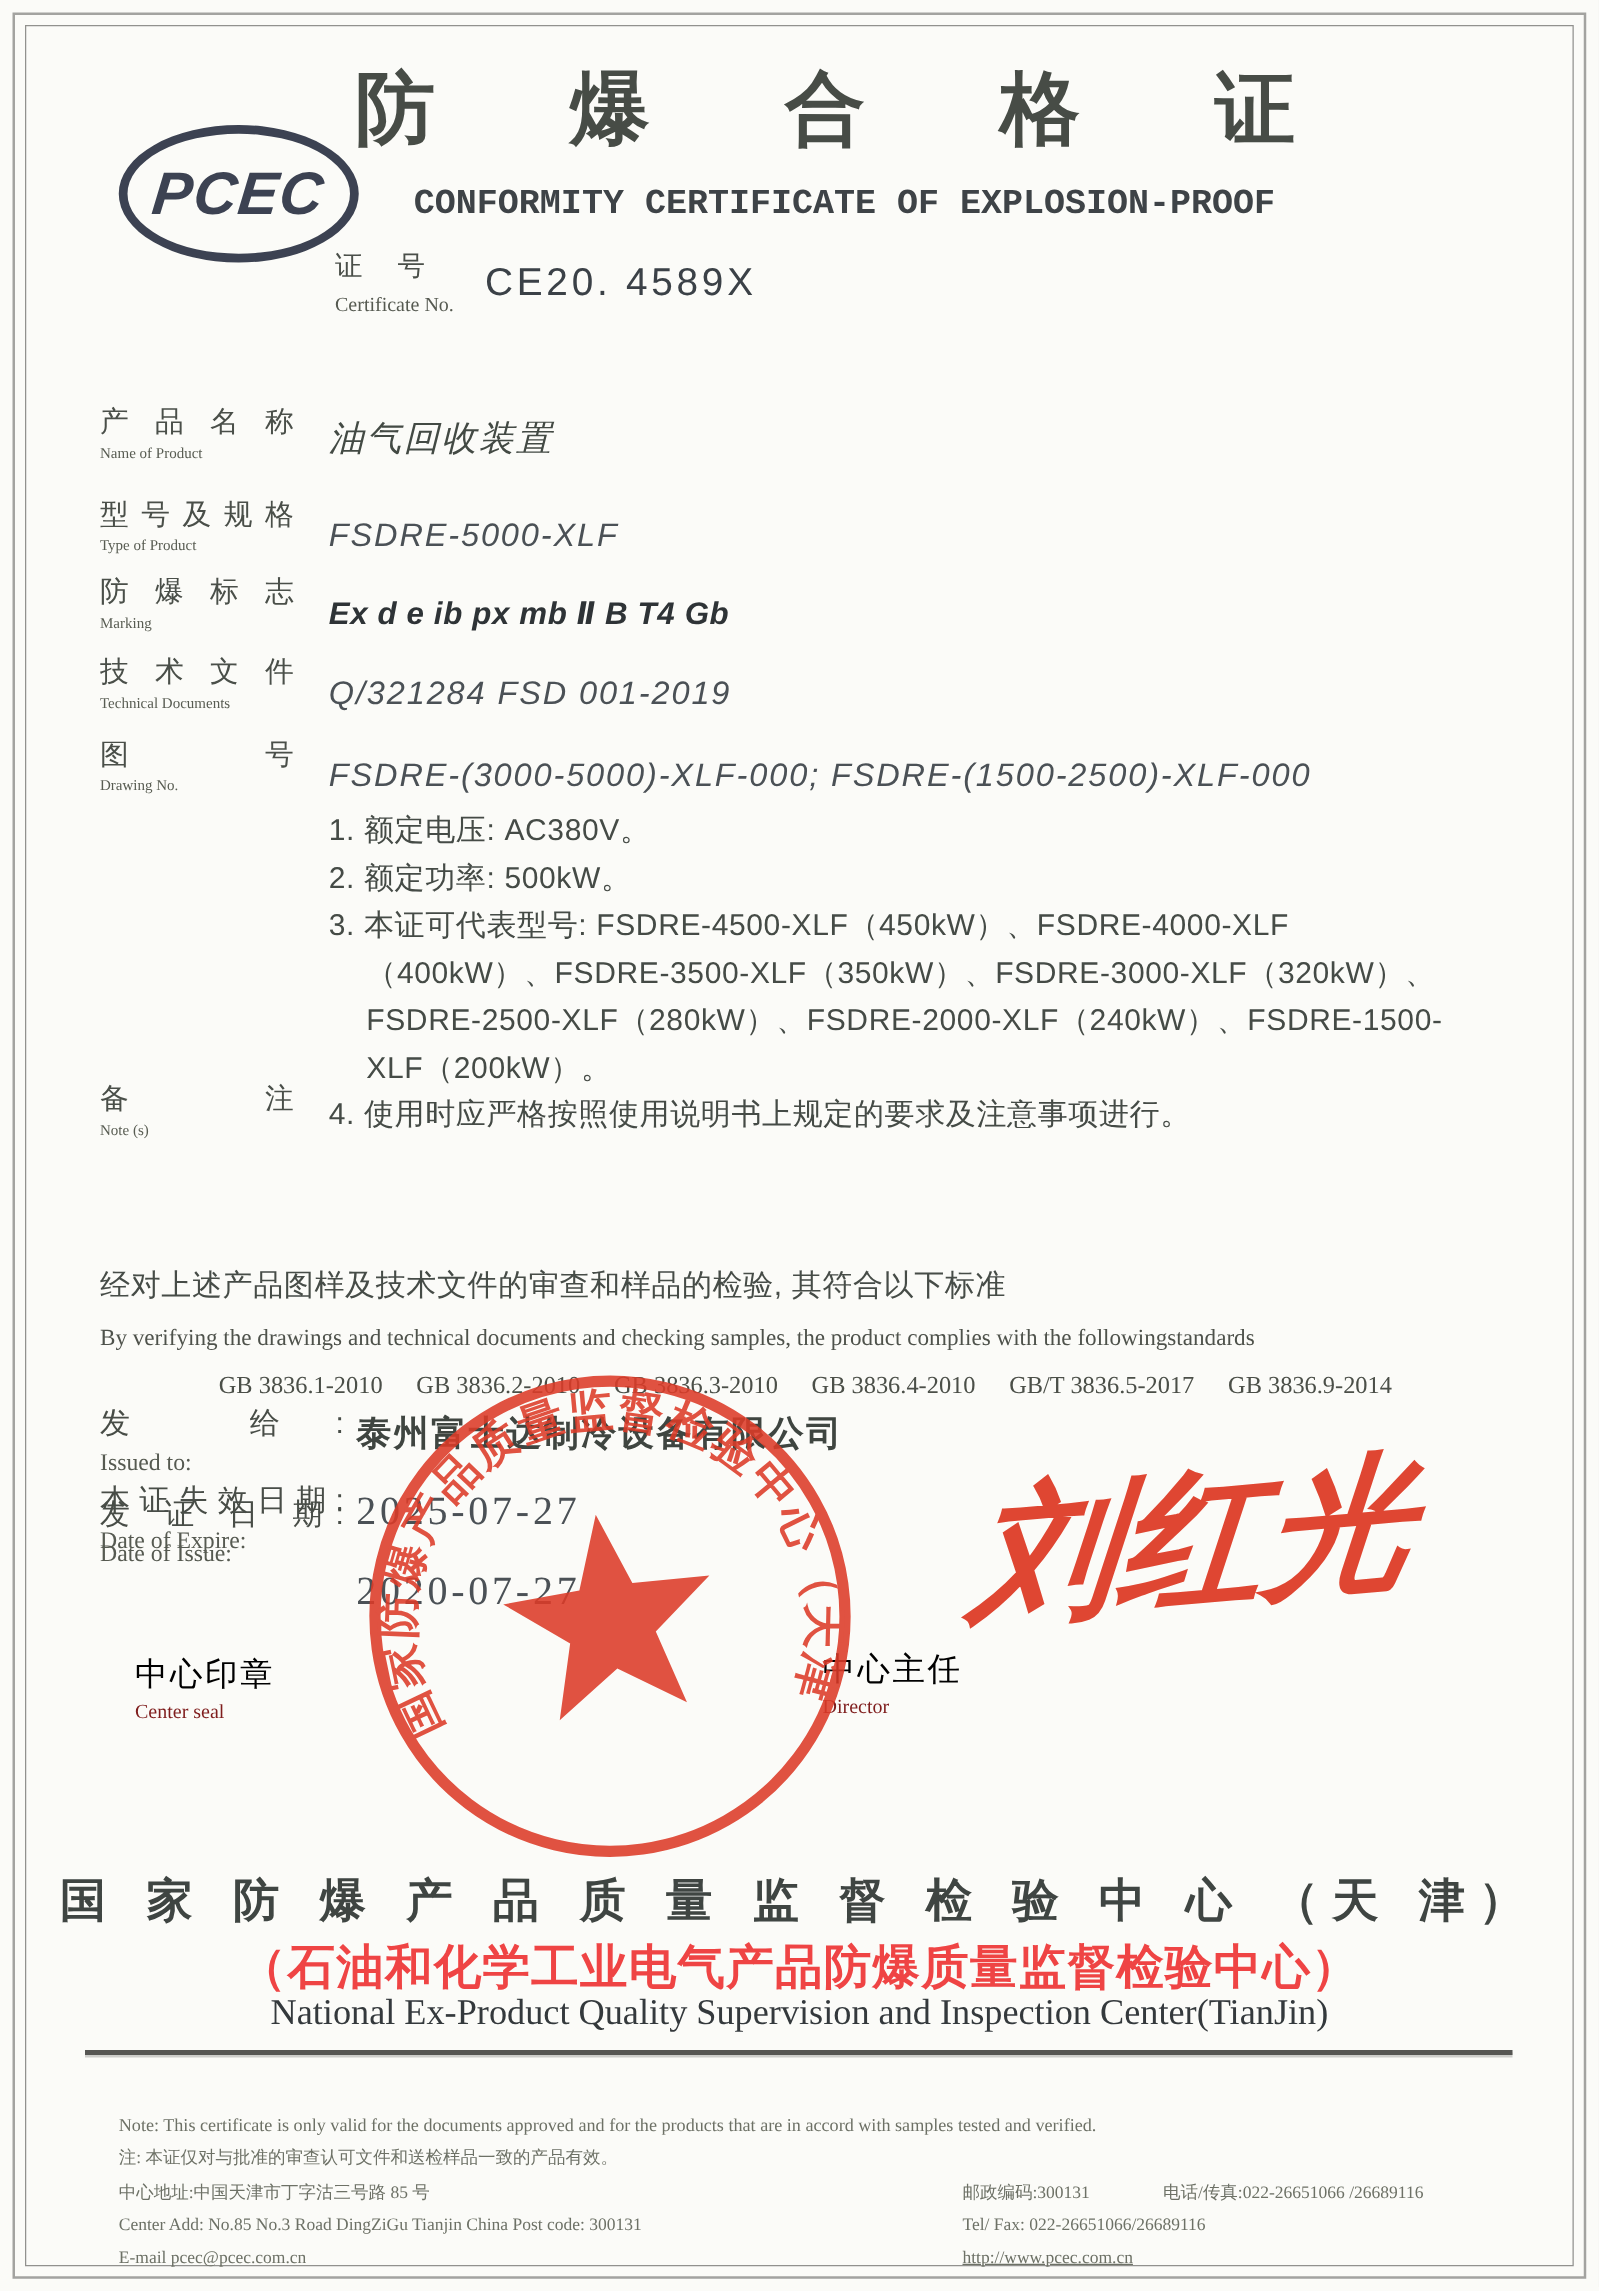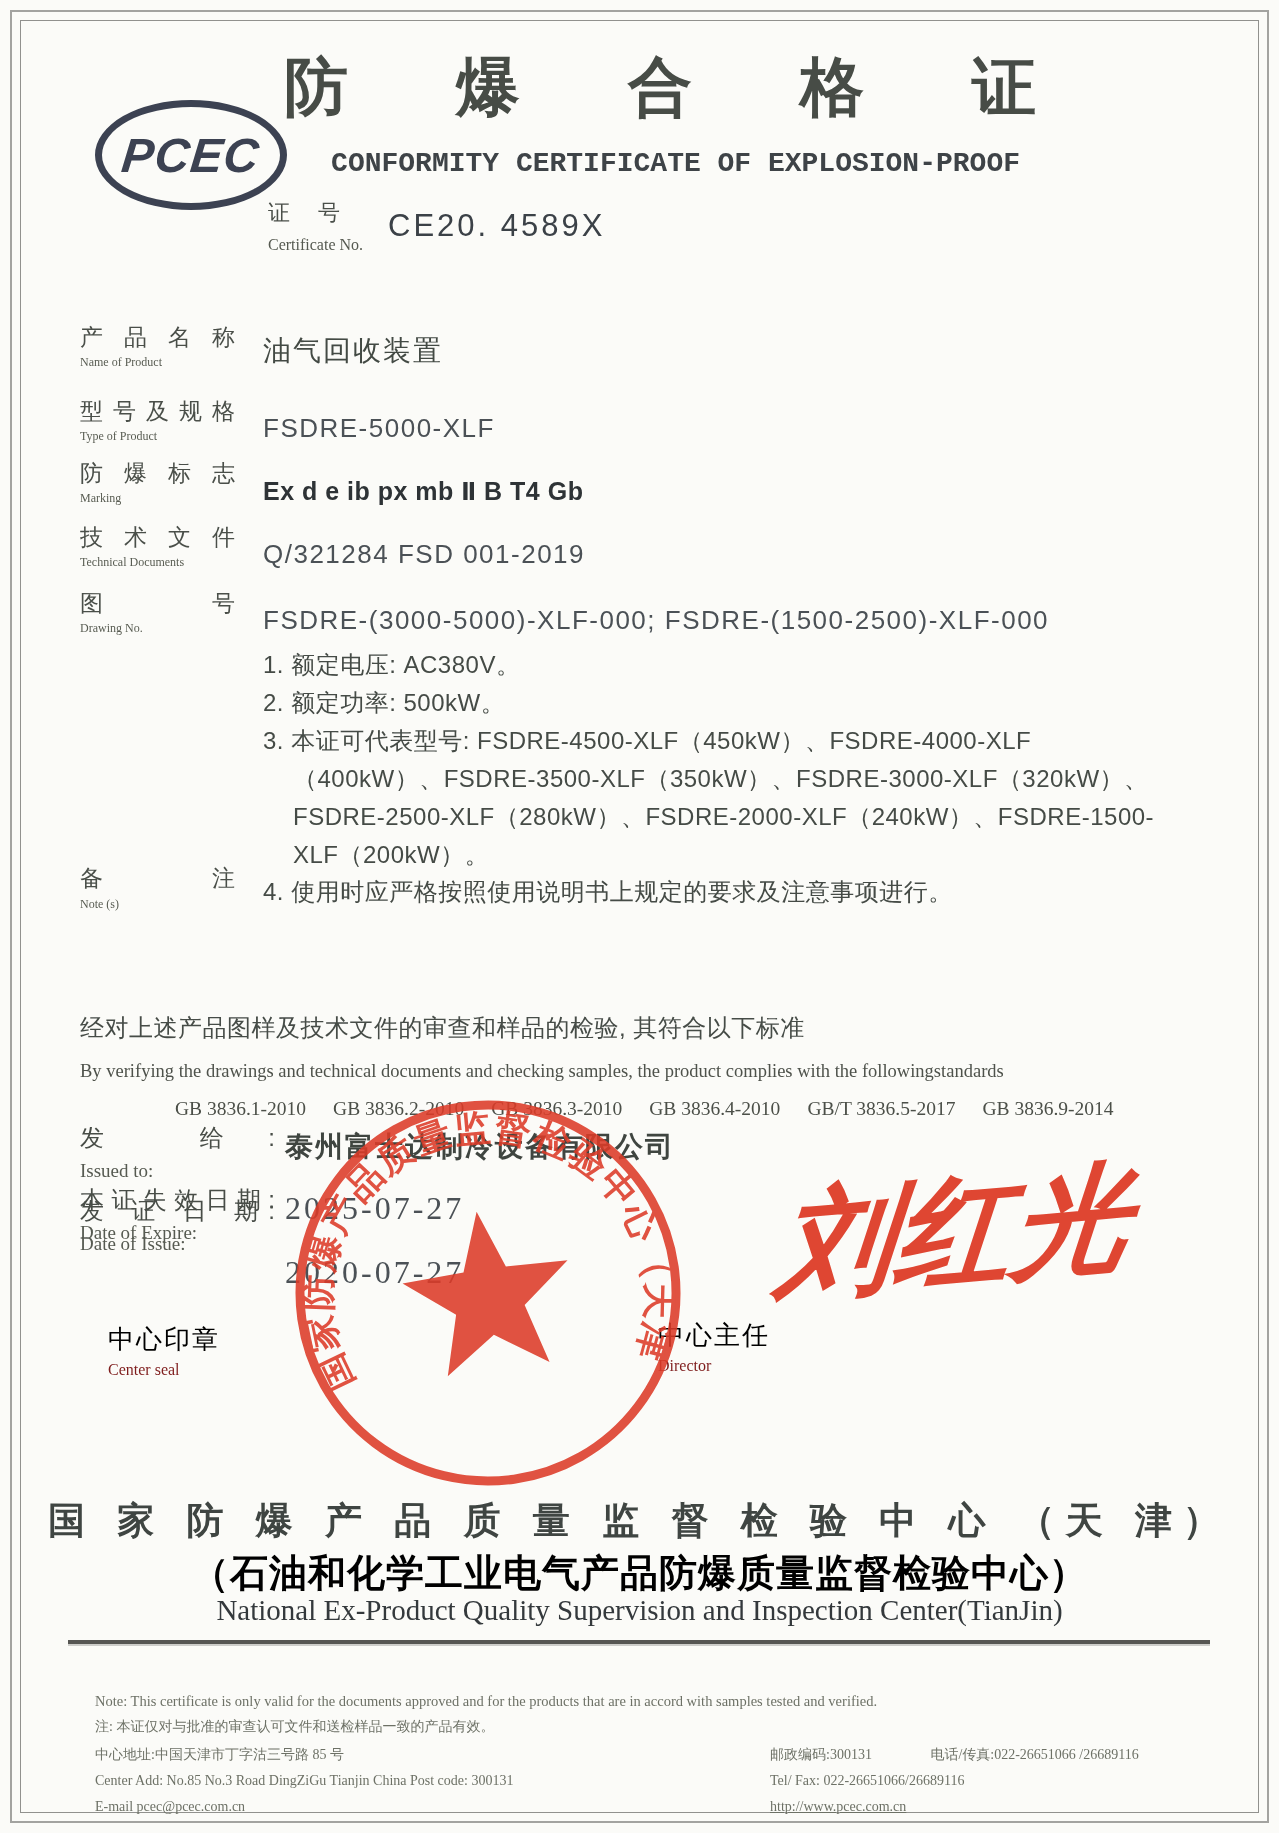--- a/index.html
+++ b/index.html
@@ -40,21 +40,21 @@
     position:absolute; left:388px; top:208px; font-size:31px; color:#3b4147;
     letter-spacing:3px; font-weight:500;
   }
 
   
   .fields { position:absolute; left:80px; top:294px; width:1120px; }
   .frow { display:flex; align-items:flex-end; }
   .flabel { width:155px; flex:0 0 155px; }
   .flabel .cn { font-size:23px; color:#4a4f49; text-align:justify; text-align-last:justify; line-height:1.2; }
   .flabel .en { font-family:"Liberation Serif","DejaVu Serif",serif; font-size:12px; color:#585c52; margin-top:5px; line-height:1.15; }
-  .fvalue { padding-left:28px; margin-top:8px; }
+  .fvalue { padding-left:28px; margin-top:8px;font-style:italic; }
   .v-cjk { font-size:28px; color:#434a44; letter-spacing:2px; }
   .v-code { font-size:26px; color:#4b5156; letter-spacing:1.5px; }
   .v-marking { font-size:25px; font-weight:bold; color:#2e3336; letter-spacing:0.5px; font-stretch:condensed; }
   .r1 { min-height:76px; } .r2 { min-height:74px; } .r3 { min-height:62px; }
   .r4 { min-height:64px; } .r5 { min-height:66px; }
 
   .notes-list { padding-left:28px; margin-top:10px; width:920px; }
   .note-item { font-size:24px; color:#454b46; line-height:1.58; padding-left:30px; text-indent:-30px; letter-spacing:0.5px; }
 
   
@@ -80,21 +80,21 @@
     position:absolute; left:775px; top:1145px; width:470px; height:200px;
     font-size:118px; color:#dd3722; font-weight:bold; font-style:italic;
     transform:rotate(-5deg) skewX(-10deg); opacity:0.92; white-space:nowrap;
     font-family:"Liberation Serif","DejaVu Serif",serif; line-height:1.4;
   }
 
   
   .org1 { position:absolute; left:0; top:1496px; width:1279px; text-align:center;
     font-size:37px; font-weight:600; color:#3f4542; letter-spacing:11px; white-space:nowrap; }
   .org2 { position:absolute; left:0; top:1548px; width:1279px; text-align:center;
-    font-size:38px; font-weight:600; color:#000000; letter-spacing:1px; white-space:nowrap; }
+    font-size:38px; font-weight:600; color:#ef4444; letter-spacing:1px; white-space:nowrap; }
   .org3 { position:absolute; left:0; top:1594px; width:1279px; text-align:center;
     font-family:"Liberation Serif","DejaVu Serif",serif; font-size:29px; font-weight:normal; color:#34393c; }
   .org-rule { position:absolute; left:68px; top:1640px; width:1142px; height:4px; background:#56565३; background:#565653; box-shadow:0 2px 0 rgba(120,120,118,.35); }
 
   
   .footer { position:absolute; left:95px; top:1686px; width:1120px;
     font-family:"Liberation Serif","DejaVu Serif",serif; font-size:14px; color:#6d7166; line-height:1.55; }
   .f-noteen { font-size:14.5px; }
   .f-cols { display:flex; margin-top:2px; }
   .f-left { width:675px; flex:0 0 675px; }

